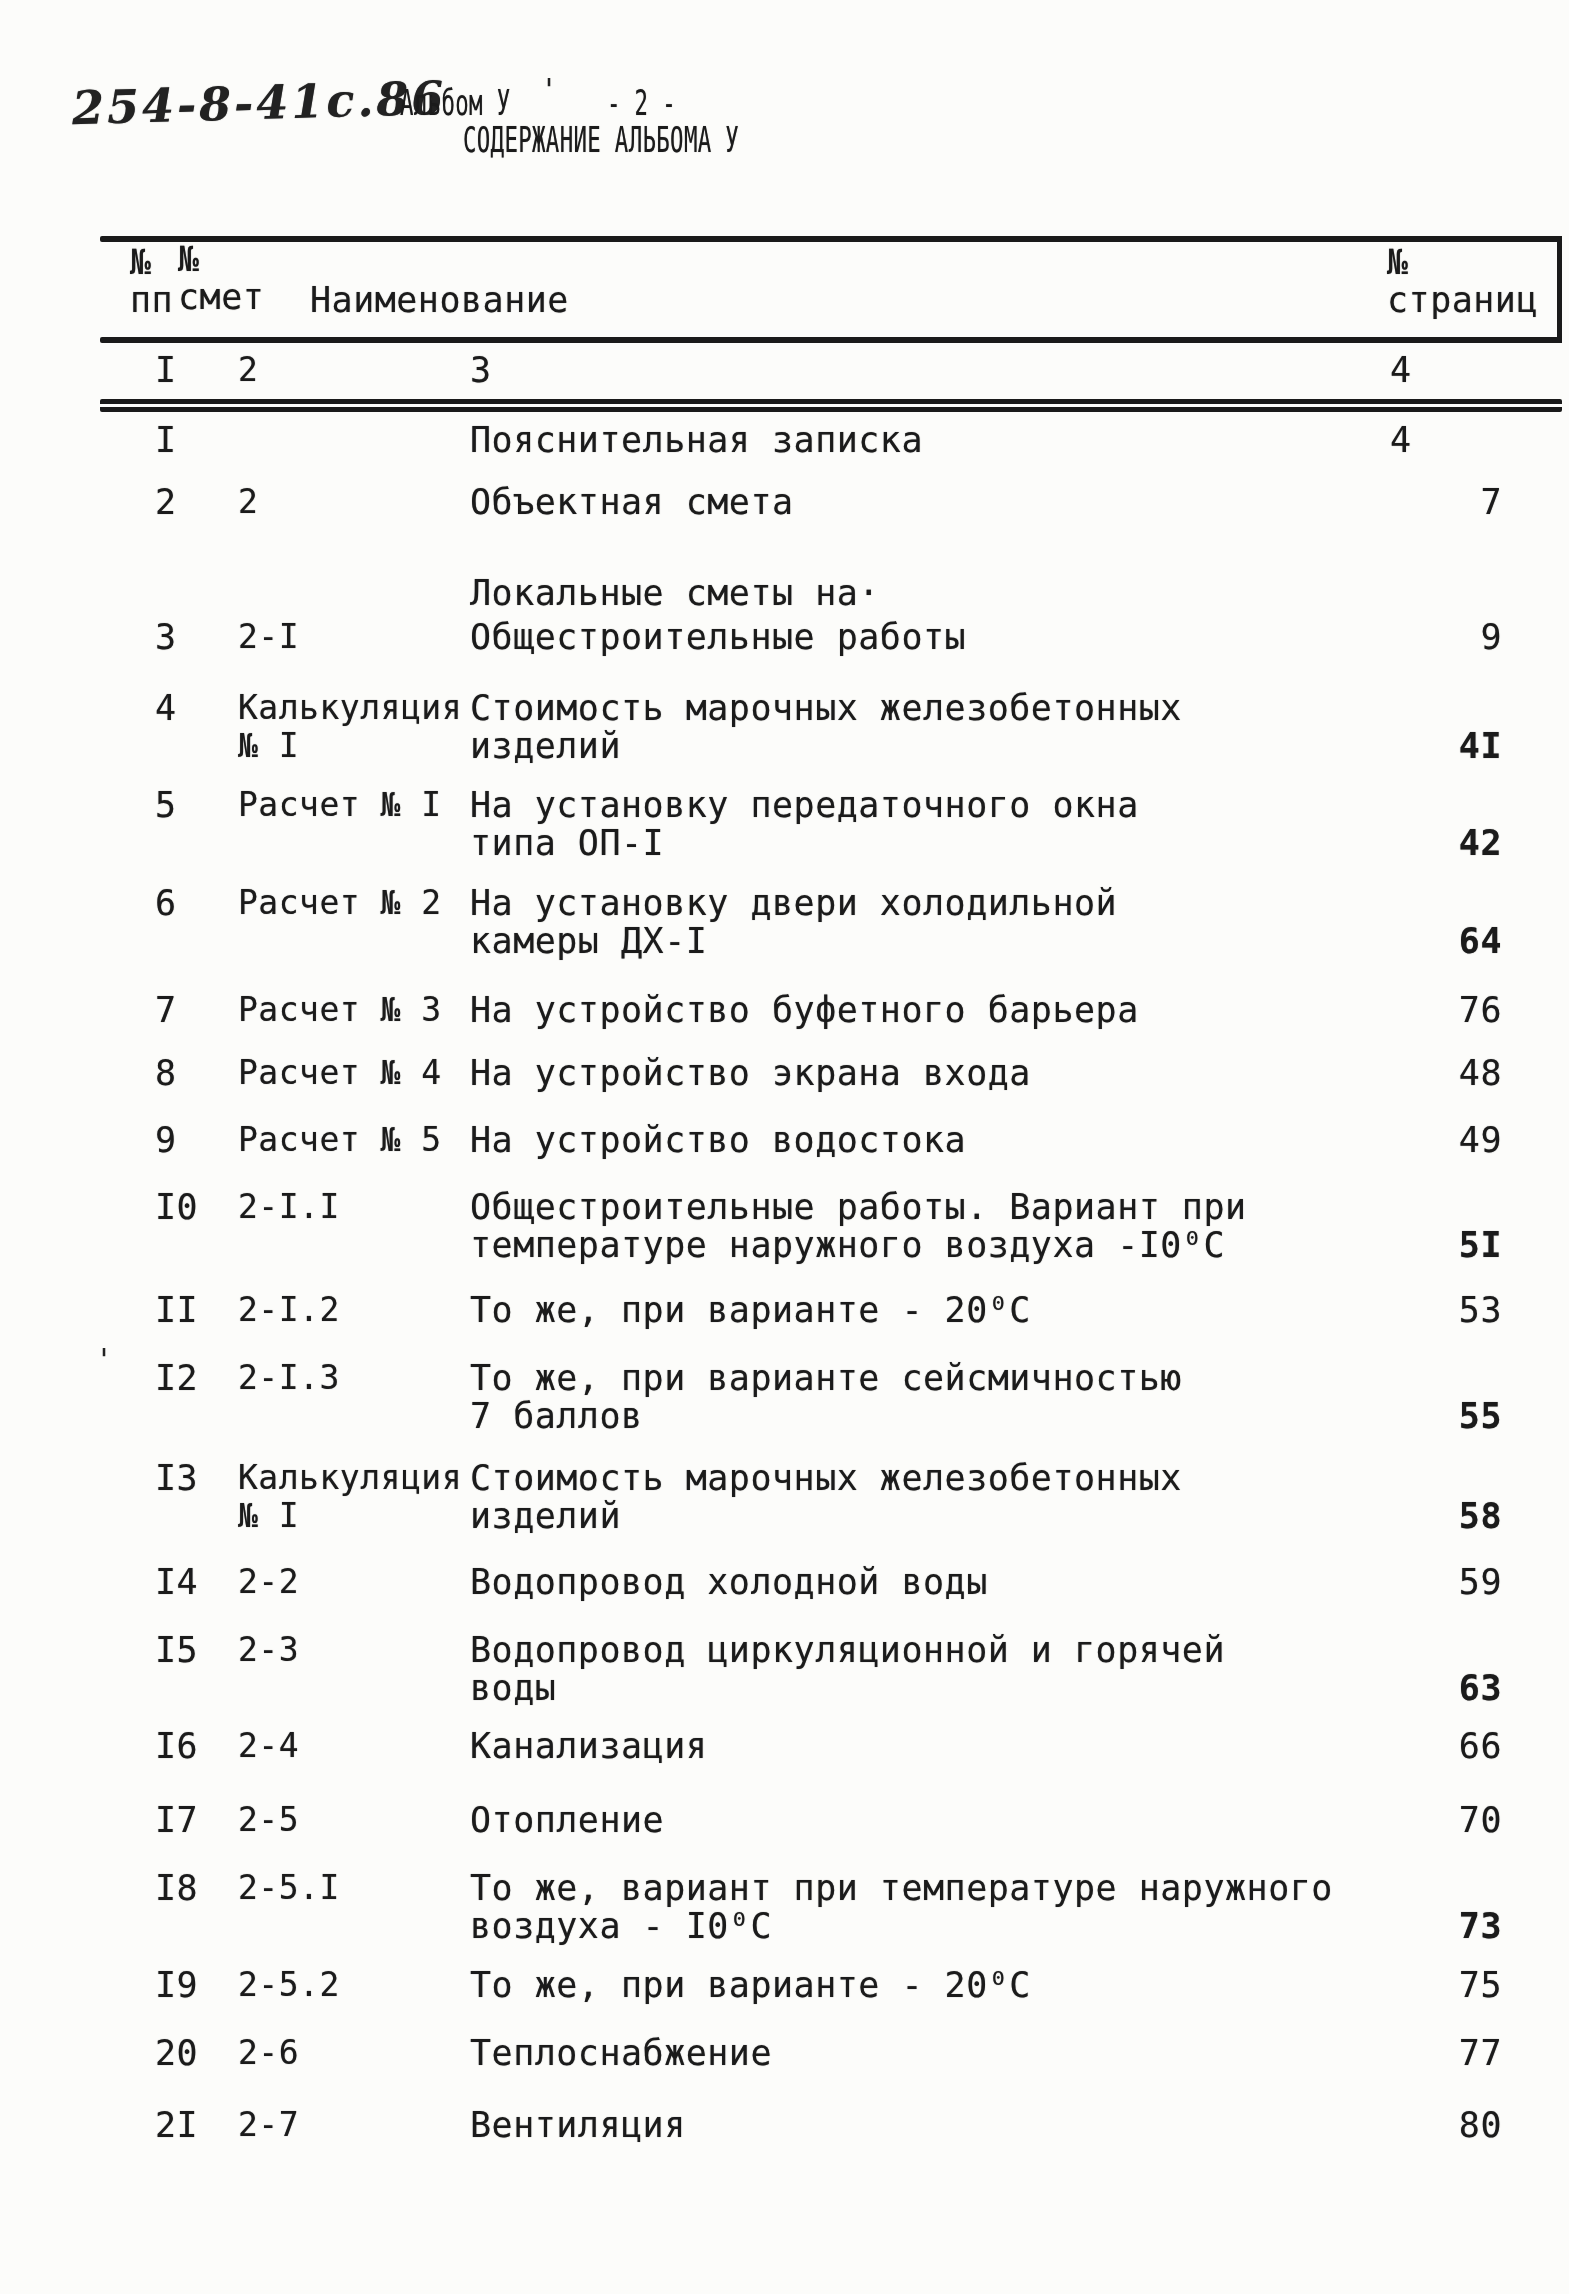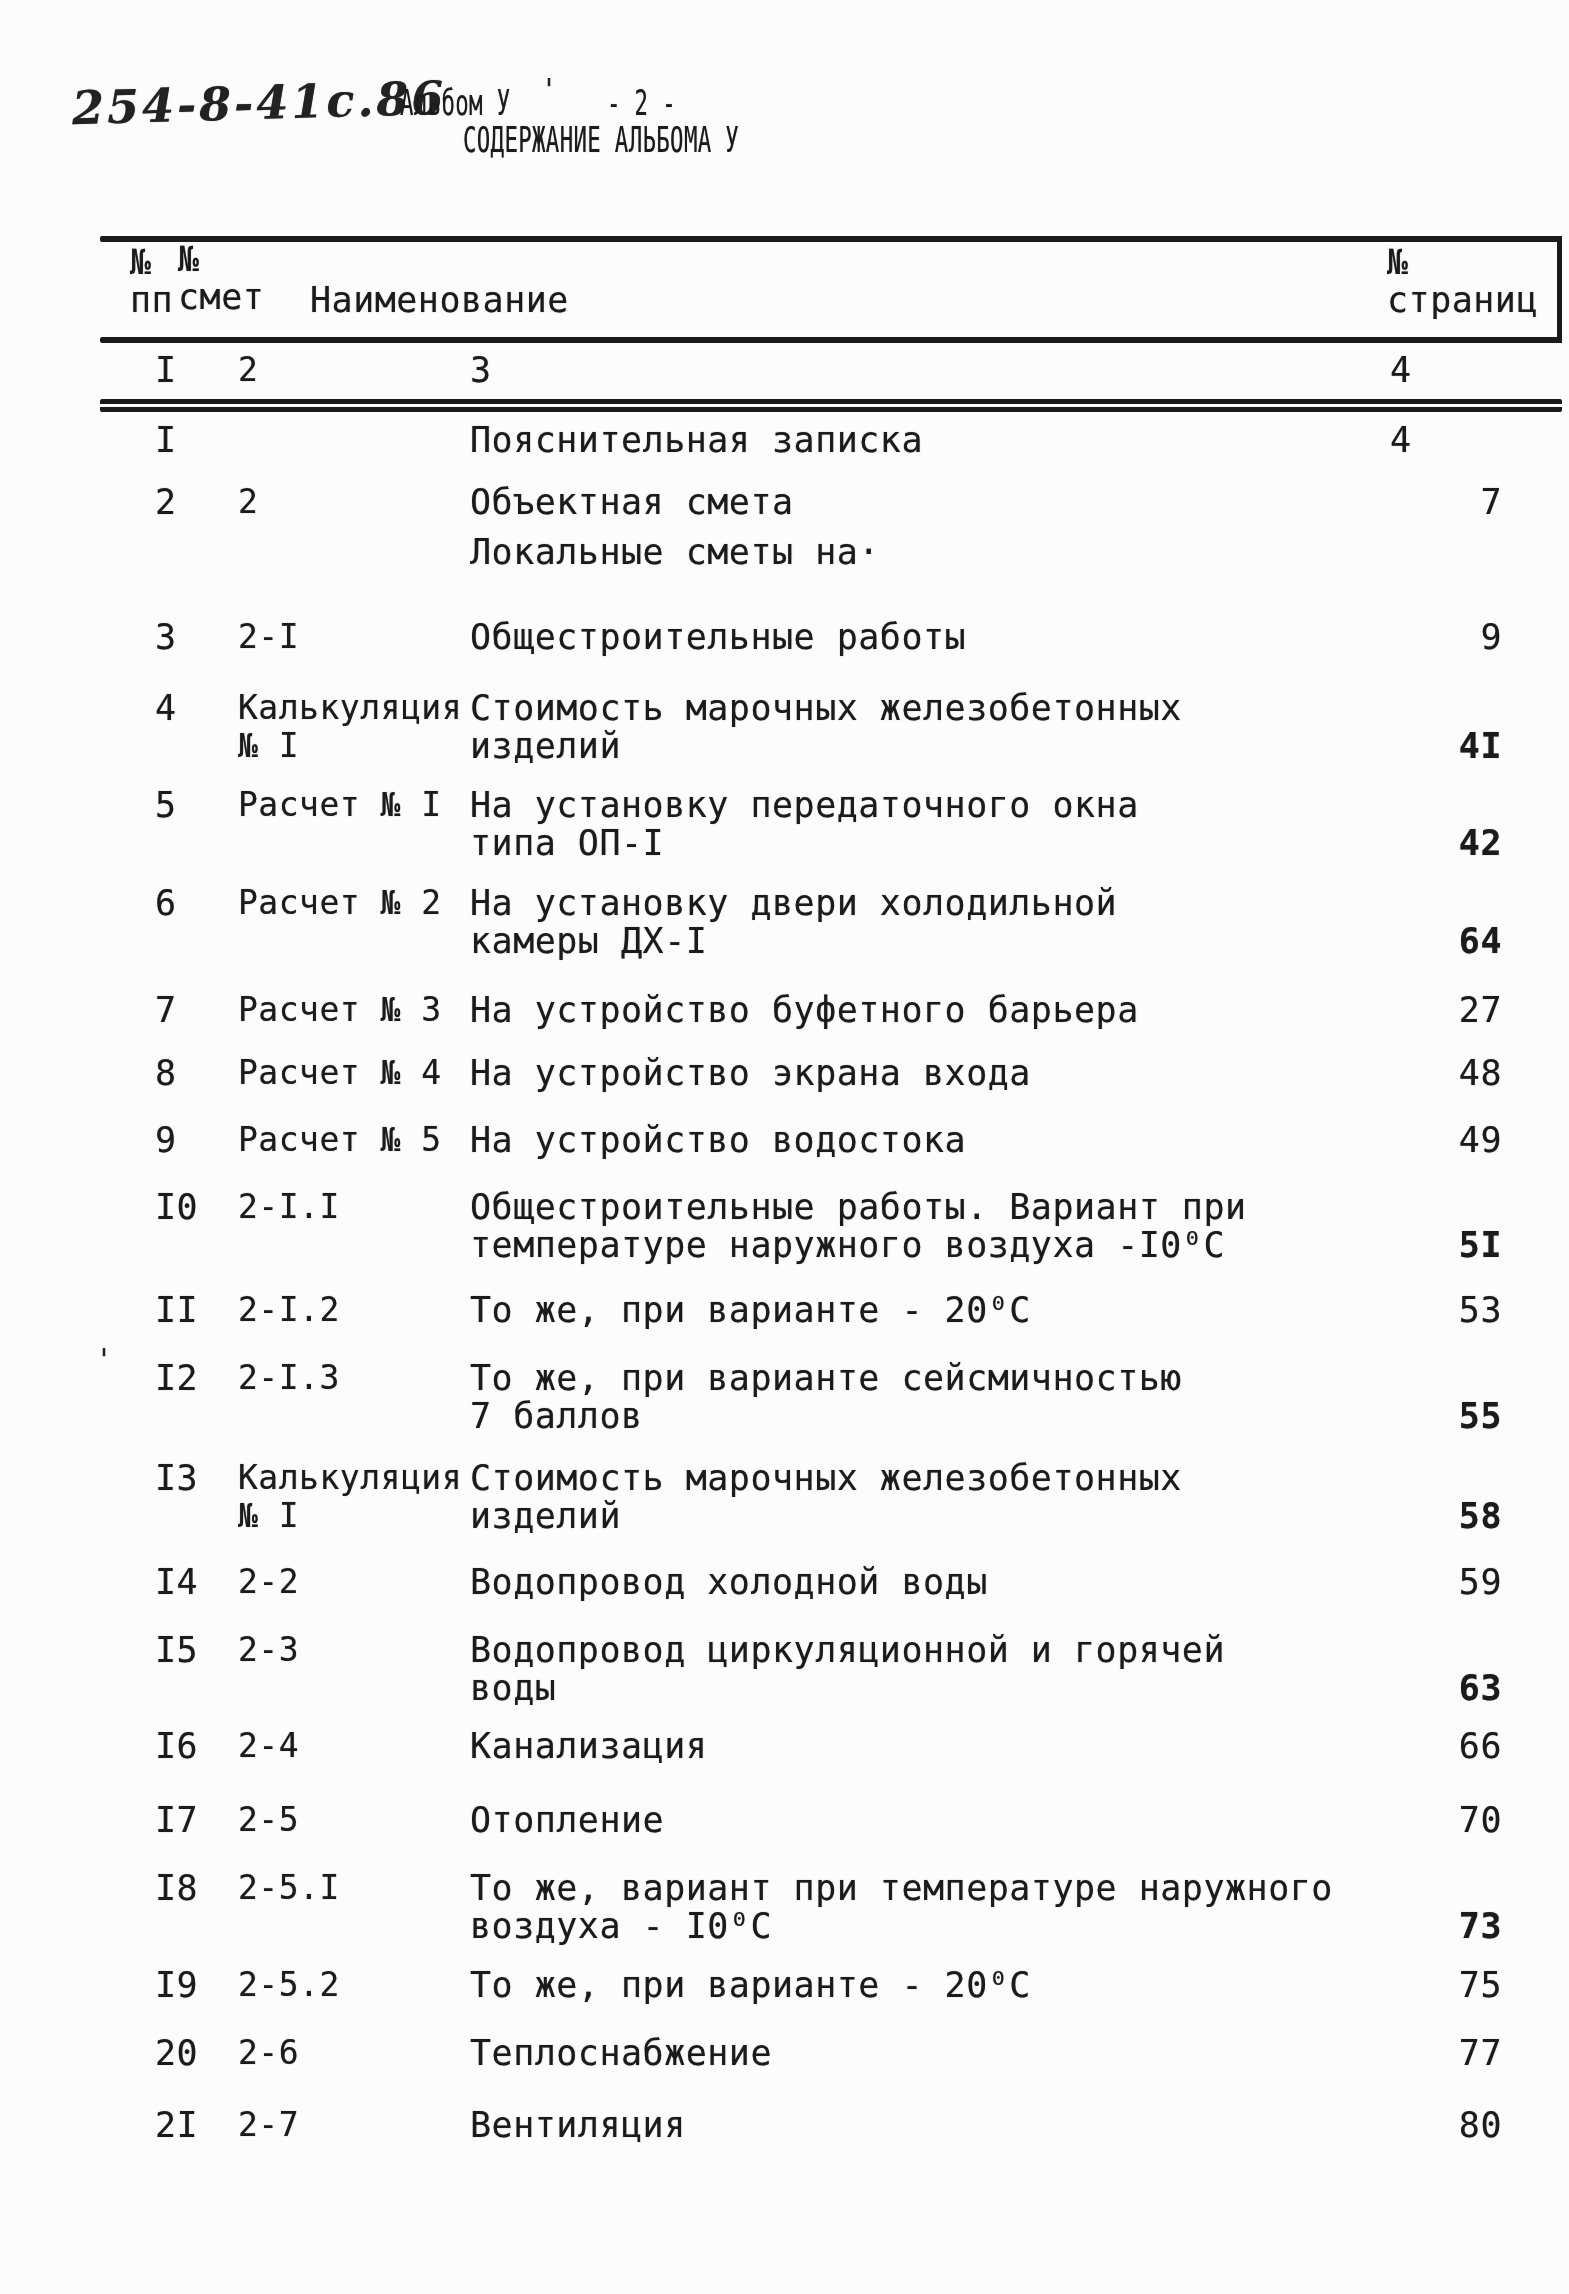--- a/index.html
+++ b/index.html
@@ -97,21 +97,21 @@
     <div class="c4 alignleft">4</div>
   </div>
 
   <div class="row" style="top:483px">
     <div class="c1">2</div>
     <div class="c2">2</div>
     <div class="c3">Объектная смета</div>
     <div class="c4">7</div>
   </div>
 
-  <div class="tw" style="left:470px;top:533px">Локальные сметы на·</div>
+  <div class="tw" style="left:470px;top:574px">Локальные сметы на·</div>
 
   <div class="row" style="top:618px">
     <div class="c1">3</div>
     <div class="c2">2-I</div>
     <div class="c3">Общестроительные работы</div>
     <div class="c4">9</div>
   </div>
 
   <div class="row" style="top:689px">
     <div class="c1">4</div>
@@ -135,21 +135,21 @@
     <div class="c2">Расчет № 2</div>
     <div class="c3">На установку двери холодильной
 камеры ДХ-I</div>
     <div class="c4 line2">64</div>
   </div>
 
   <div class="row" style="top:991px">
     <div class="c1">7</div>
     <div class="c2">Расчет № 3</div>
     <div class="c3">На устройство буфетного барьера</div>
-    <div class="c4">27</div>
+    <div class="c4">76</div>
   </div>
 
   <div class="row" style="top:1054px">
     <div class="c1">8</div>
     <div class="c2">Расчет № 4</div>
     <div class="c3">На устройство экрана входа</div>
     <div class="c4">48</div>
   </div>
 
   <div class="row" style="top:1121px">

